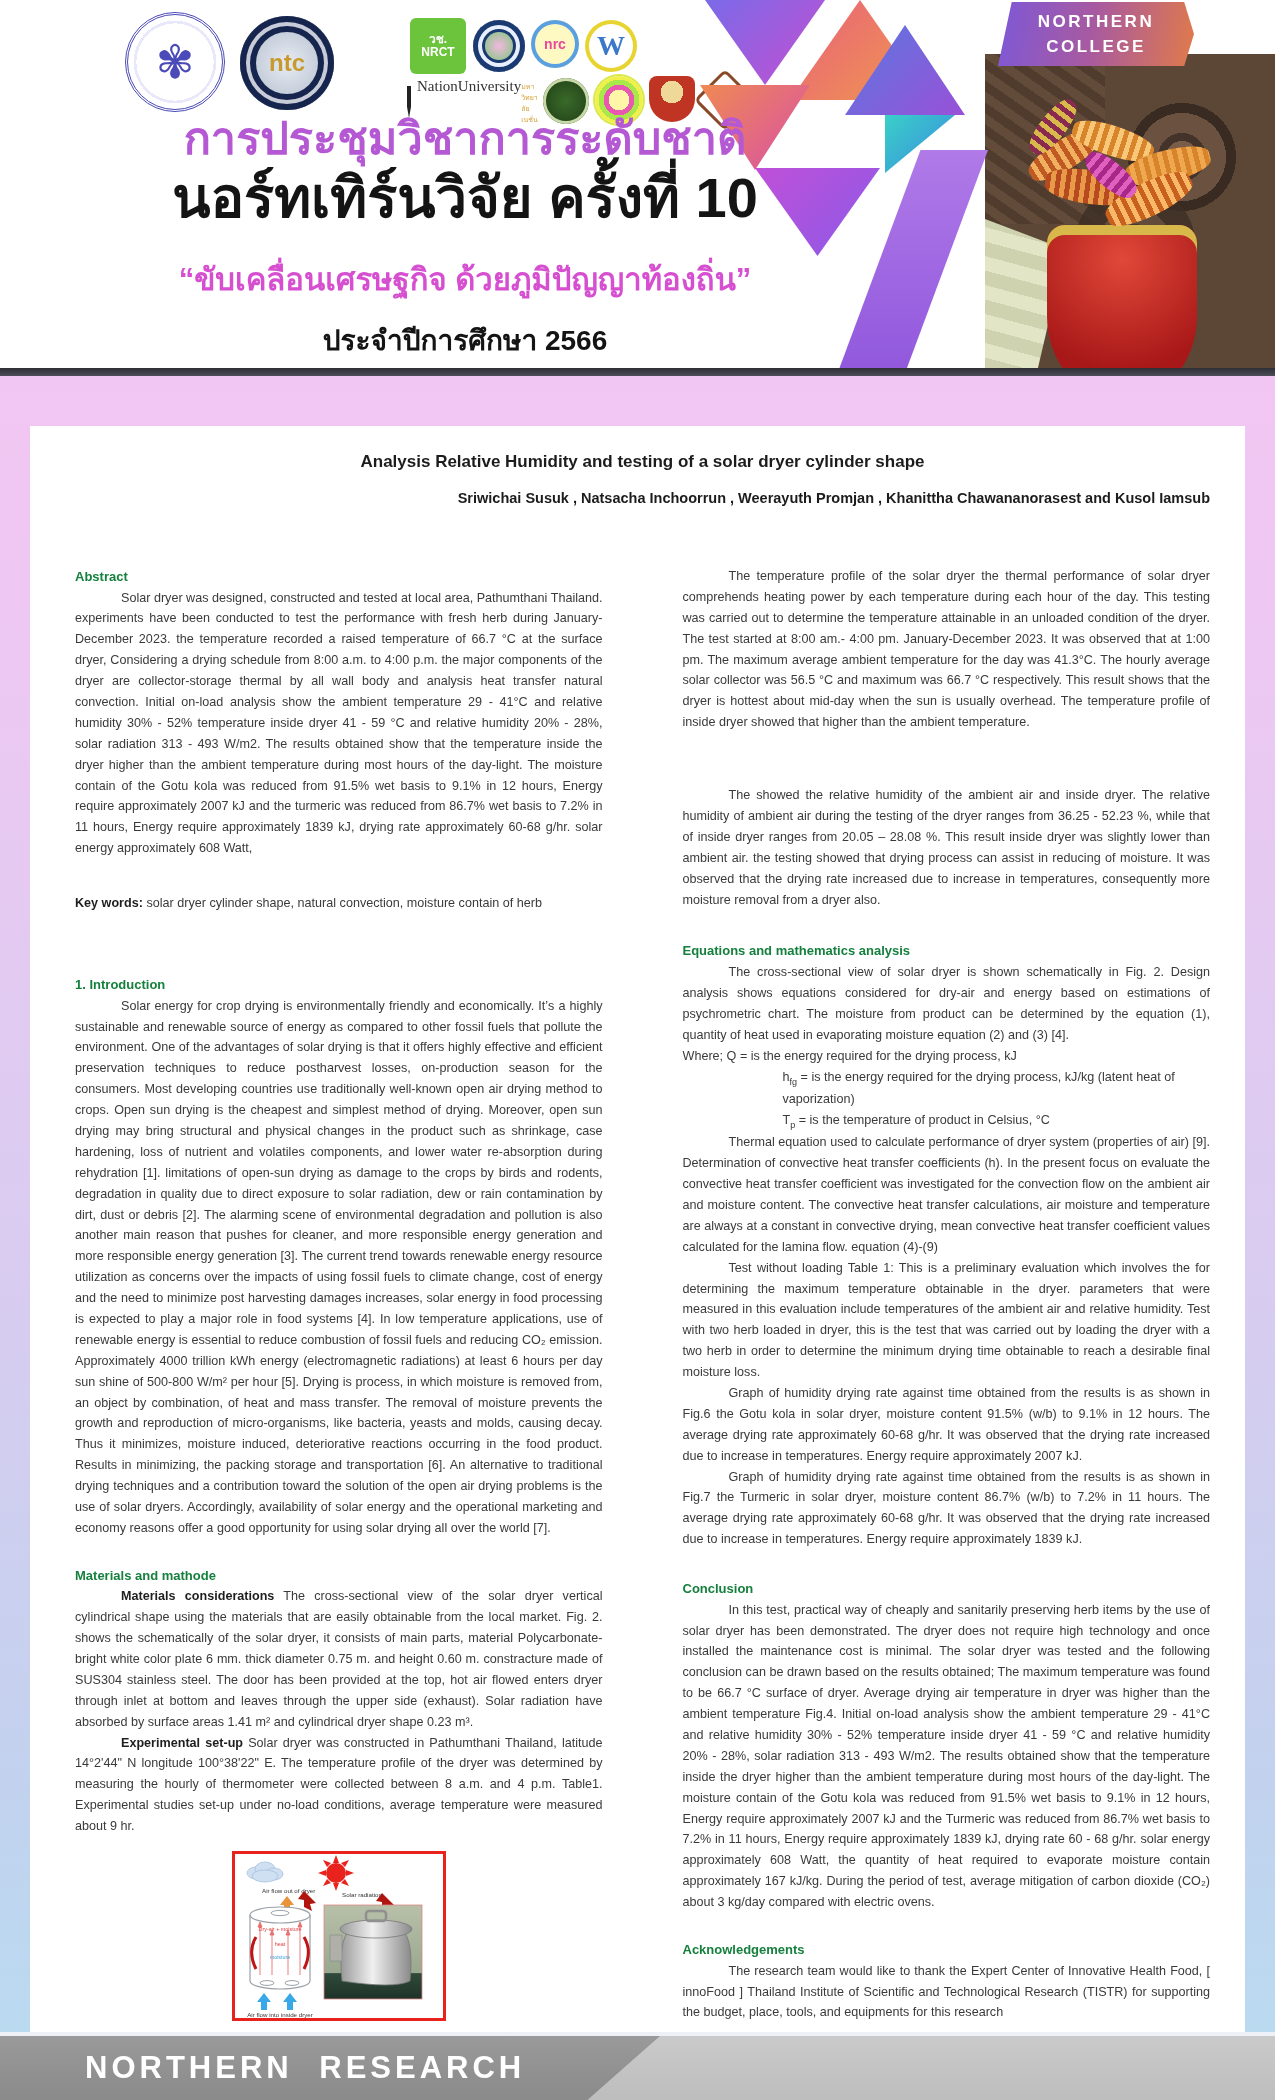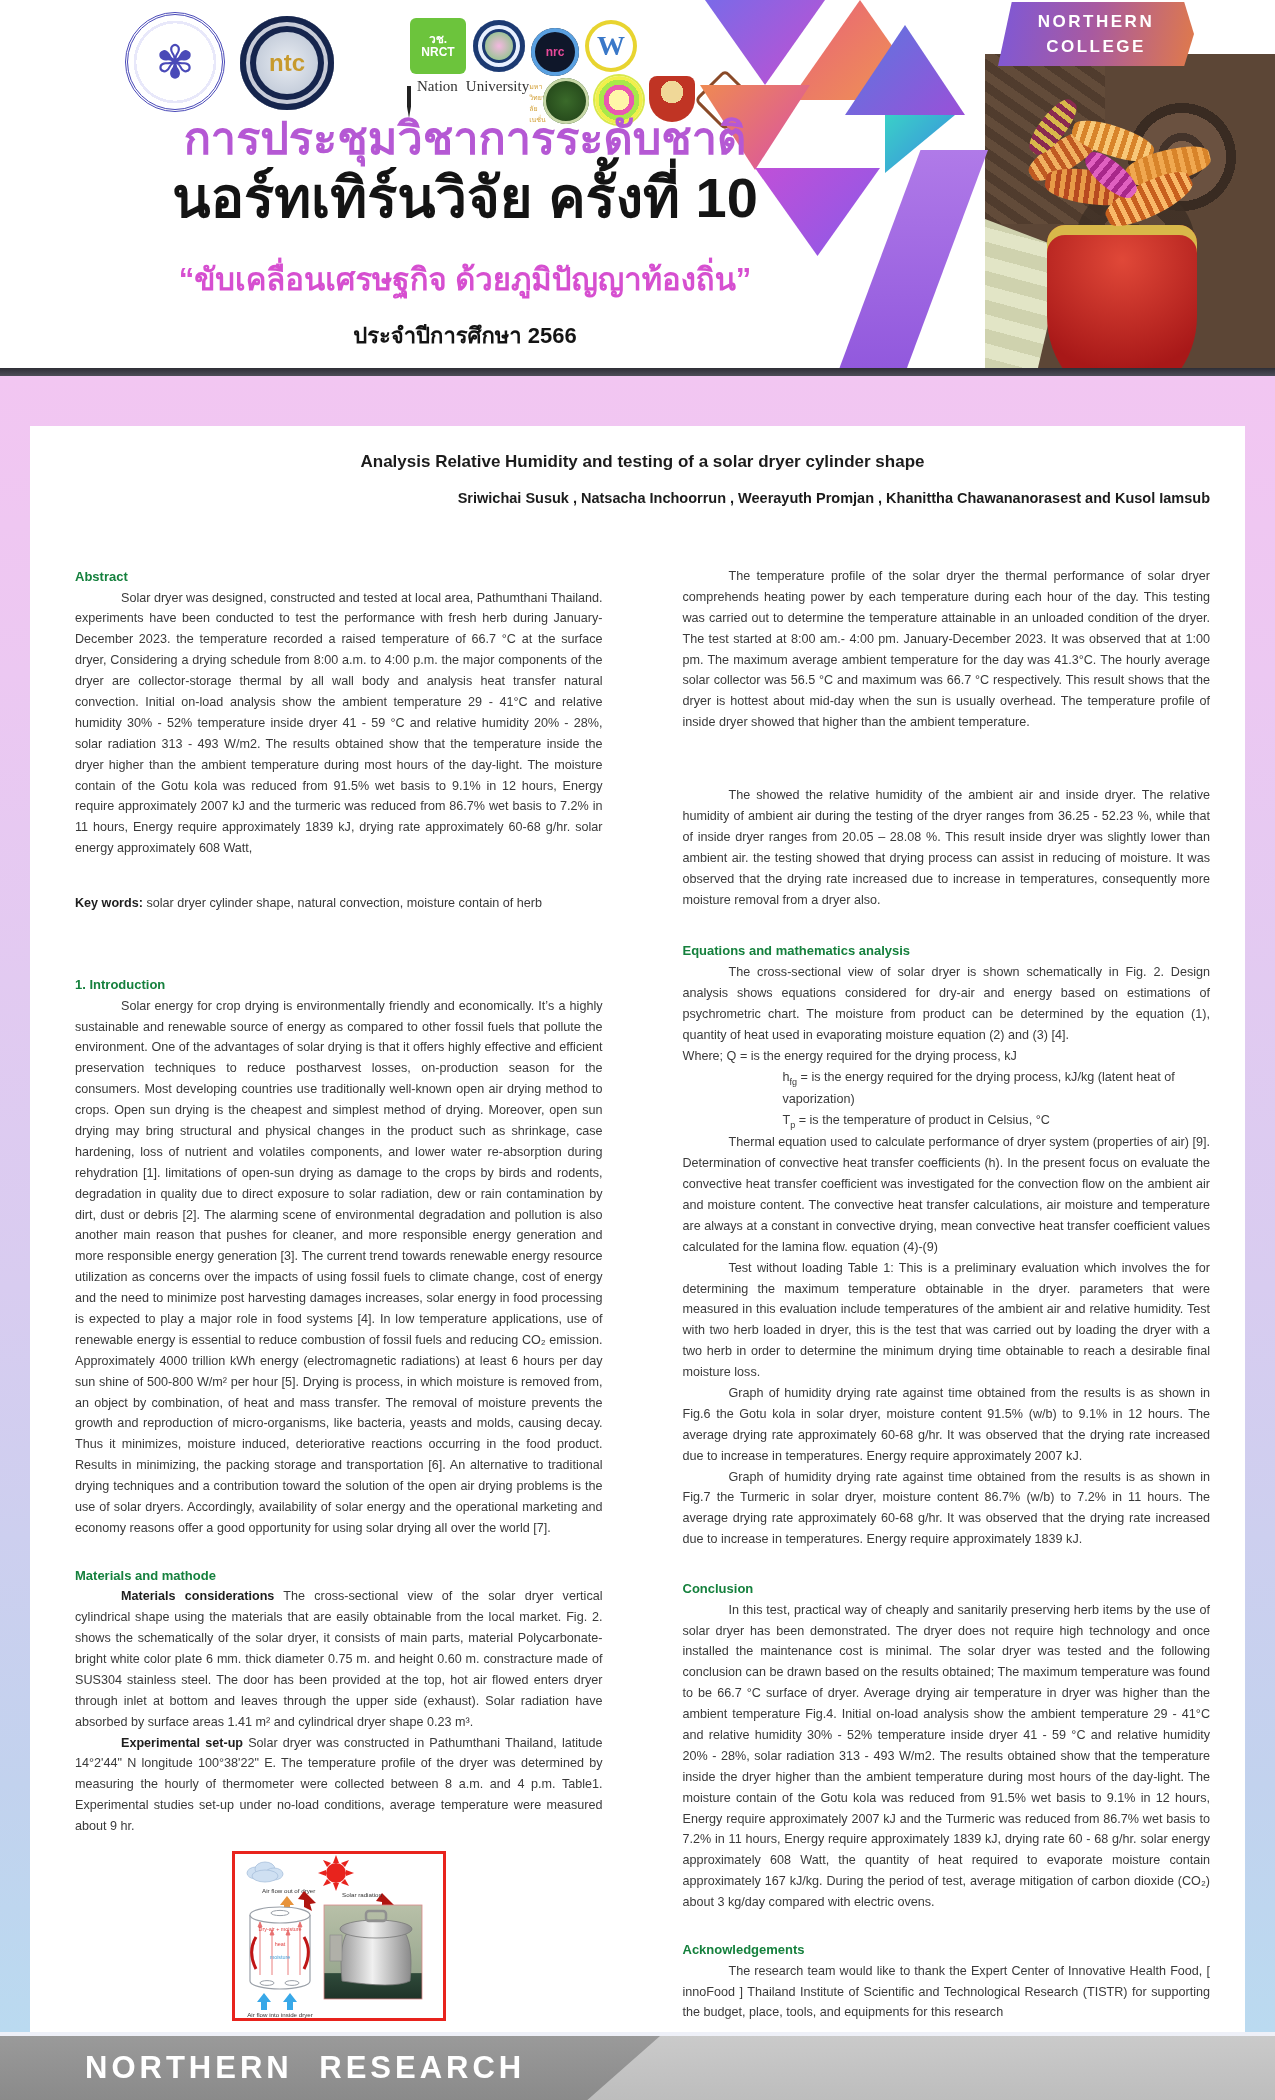--- a/index.html
+++ b/index.html
@@ -17,30 +17,30 @@
     background:radial-gradient(circle,#ffffff 0 58%,#e8e8fa 58% 62%,#ffffff 62%); color:#4a4ab8; font-size:46px; }
   .logo-ntc { left:115px; top:8px; width:94px; height:94px; border-radius:50%; background:#16254d;
     box-shadow:inset 0 0 0 6px #16254d, inset 0 0 0 10px #c8ccd8; }
   .logo-ntc .inner { width:62px; height:62px; border-radius:50%; background:radial-gradient(circle,#e8ecf2,#b8c2d2);
     display:flex; align-items:center; justify-content:center; color:#c79a2e; font-weight:bold; font-size:24px; }
   .logo-nrct { left:285px; top:10px; width:56px; height:56px; border-radius:6px; background:#6cc43c;
     flex-direction:column; color:#fff; font-weight:bold; font-size:12px; line-height:1.1; }
   .logo-globe { left:348px; top:12px; width:52px; height:52px; border-radius:50%; background:#1c3a72;
     box-shadow:inset 0 0 0 5px #1c3a72, inset 0 0 0 9px #e8f0ff; }
   .logo-globe .inner { width:28px; height:28px; border-radius:50%; background:radial-gradient(circle,#f4b8e0,#7ac87a); }
-  .logo-nnc { left:406px; top:20px; width:48px; height:48px; border-radius:50%; background:#0f172a;
-    color:#e84a9a; font-weight:bold; font-size:12px; box-shadow:inset 0 0 0 4px #5aa0e0; }
+  .logo-nnc { left:406px; top:12px; width:48px; height:48px; border-radius:50%; background:#fef9c3;
+    color:#e84a9a; font-weight:bold; font-size:14px; box-shadow:inset 0 0 0 4px #5aa0e0; }
   .logo-w { left:460px; top:12px; width:52px; height:52px; border-radius:50%; background:#fff;
     box-shadow:inset 0 0 0 4px #e8d430; color:#3a78c8; font-weight:bold; font-size:28px; font-family:"Liberation Serif",serif; }
   .logo-nation { left:282px; top:72px; width:130px; height:44px; justify-content:flex-start; }
   .nation-shield { width:26px; height:32px; background:#fff; border:2px solid #222;
     clip-path:polygon(0 0,100% 0,100% 65%,50% 100%,0 65%); margin-right:6px; position:relative; }
   .nation-text { display:flex; flex-direction:row; color:#333; }
   .nation-text .l1 { font-family:"Liberation Serif",serif; font-size:15px; line-height:1.0; }
-  .nation-text .l2 { font-family:"Liberation Serif",serif; font-size:15px; line-height:1.0;margin-left:8px; }
+  .nation-text .l2 { font-family:"Liberation Serif",serif; font-size:15px; line-height:1.0; }
   .nation-text .l3 { font-size:7px; color:#d4a23a; margin-top:2px; }
   .logo-green { left:418px; top:70px; width:46px; height:46px; border-radius:50%; background:radial-gradient(circle,#3a6a2a,#1c3a14);
     box-shadow:inset 0 0 0 3px #c8d8a8; }
   .logo-ray { left:470px; top:68px; width:48px; height:48px; border-radius:50%;
     background:radial-gradient(circle,#fff6a8 0 30%,#e858b0 30% 45%,#a8e84a 45% 60%,#f0f04a 60%); box-shadow:0 0 0 2px #d8e84a; }
   .logo-crest { left:524px; top:68px; width:46px; height:46px; border-radius:8px 8px 50% 50%;
     background:radial-gradient(circle at 50% 35%,#f0d898 0 30%,#c03424 30%); }
   .logo-diamond { left:578px; top:70px; width:44px; height:44px; background:#fff; border:3px solid #8a4a28; transform:rotate(45deg); border-radius:6px; }
   .logo-diamond .inner { transform:rotate(-45deg); color:#8a4a28; font-size:18px; font-weight:bold; }
 
@@ -81,21 +81,21 @@
     clip-path:polygon(7% 0,95% 0,100% 50%,95% 100%,0 100%);
     background:linear-gradient(100deg,#7d58d8 0%,#a85aa0 48%,#e07a4a 100%);
     display:flex; flex-direction:column; align-items:center; justify-content:center; color:#fff; font-weight:bold;
     font-size:17px; letter-spacing:2.5px; line-height:1.5; }
 
   
   .title-block { position:absolute; left:45px; top:112px; width:840px; text-align:center; }
   .t1 { font-size:45px; font-weight:bold; color:#b558d4; line-height:1.2; }
   .t2 { font-size:56px; font-weight:bold; color:#141414; line-height:1.15; }
   .t3 { font-size:31px; font-weight:bold; color:#d64fd0; margin-top:24px; }
-  .t4 { font-size:22px; font-weight:bold; color:#141414; margin-top:14px; }
+  .t4 { font-size:28px; font-weight:bold; color:#141414; margin-top:14px; }
 
   .header-divider { position:absolute; top:368px; left:0; width:1275px; height:8px;
     background:linear-gradient(180deg,#2e2e36,#4d4d58); z-index:5; }
 
   
   .content-bg { position:absolute; top:376px; left:0; width:1275px; height:1656px;
     background:linear-gradient(180deg,#f2c6f2 0%,#ecc8f2 18%,#d8ccf0 55%,#c2d2ee 85%,#badaf0 100%); }
   .card { position:relative; width:1215px; min-height:1534px; margin:50px auto 0 auto; background:#ffffff; padding:20px 35px 24px 45px; }
 
   .paper-title { text-align:center; font-size:17px; font-weight:600; color:#1c1c1c; margin-top:6px; }

